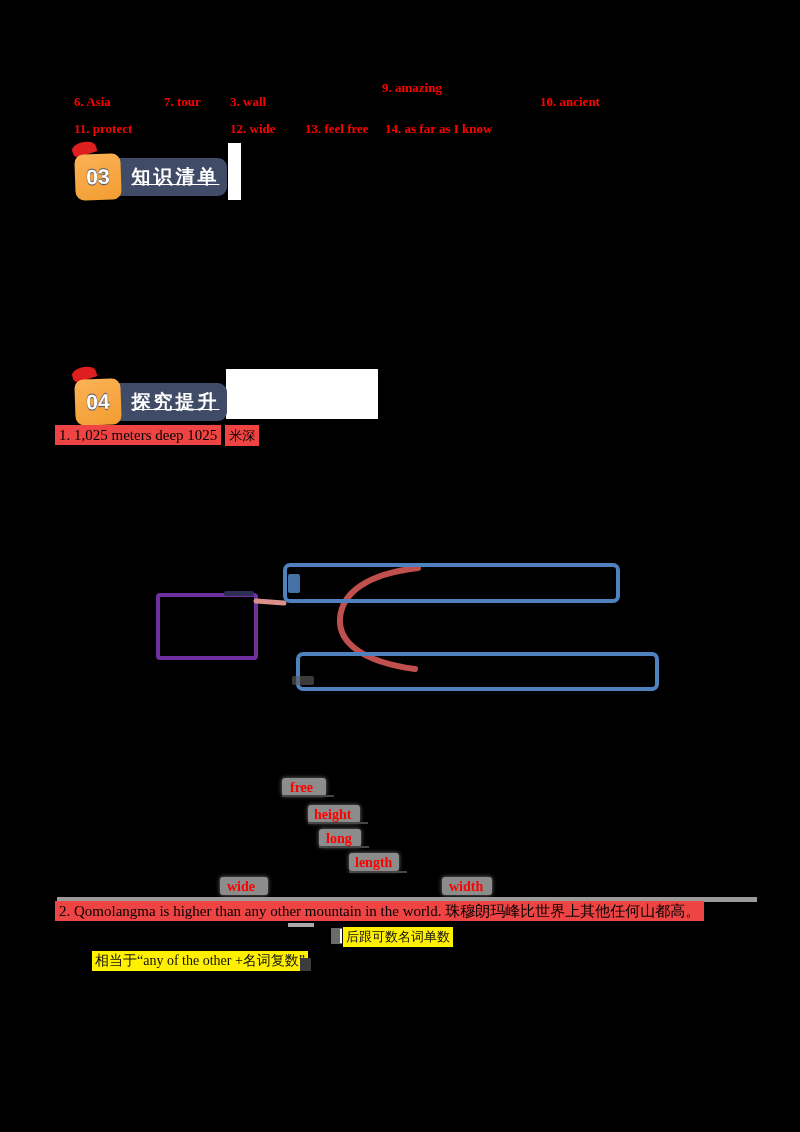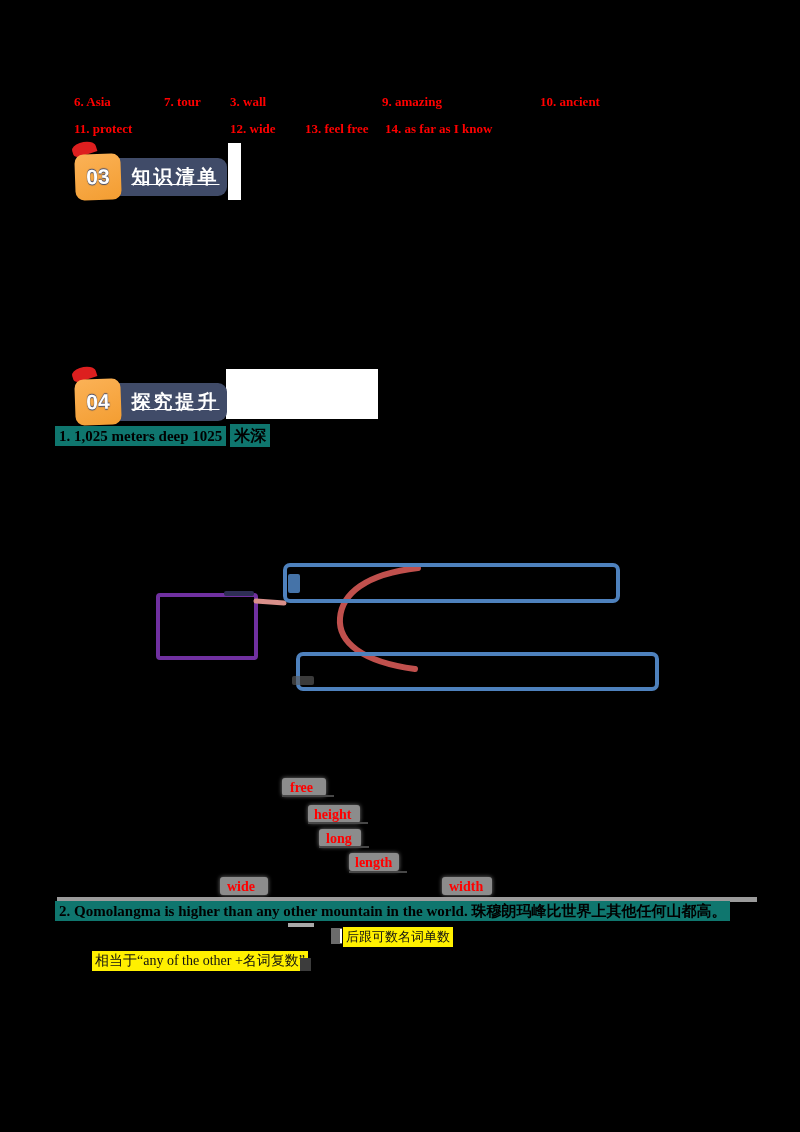--- a/index.html
+++ b/index.html
@@ -19,23 +19,23 @@
                font-family:"Liberation Sans","DejaVu Sans",sans-serif;padding-left:14px;text-decoration:underline;}
   .badge .tile{position:absolute;left:5px;top:13px;width:46px;height:46px;border-radius:9px;
                background:linear-gradient(160deg,#fbb257 0%,#f39d31 100%);
                display:flex;align-items:center;justify-content:center;transform:rotate(-2deg);}
   .badge .tile span{color:#fff;font-weight:bold;font-size:21px;
                font-family:"Liberation Sans","DejaVu Sans",sans-serif;
                text-shadow:0 1px 1px #404b68, 0 -1px 1px #40486a;}
   .white-frag{position:absolute;background:#ffffff;}
   
   .hl-line{position:absolute;white-space:nowrap;}
-  .hl-green{background:#0f766e;color:#000;font-weight:bold;font-size:15px;
+  .hl-green{background:#ef4444;color:#000;font-weight:normal;font-size:15px;
             padding:2px 4px;font-family:"Liberation Serif","DejaVu Serif",serif;}
-  .hl-green.big{font-size:16px;margin-left:4px;padding:3px 4px;}
+  .hl-green.big{font-size:13px;margin-left:4px;padding:3px 4px;}
   
   .hl-yellow{position:absolute;background:#fff000;color:#111;font-size:13px;
              padding:1px 3px;white-space:nowrap;font-family:"Liberation Serif","DejaVu Serif",serif;}
   
   .bluebox{position:absolute;border:4px solid #4e81bd;border-radius:7px;background:transparent;}
   .purplebox{position:absolute;border:4px solid #7030a0;border-radius:4px;background:transparent;}
   
   .wp-back{position:absolute;background:#8c8c8c;border-radius:3px;box-shadow:0 0 4px rgba(150,150,150,.8);}
   .wp{position:absolute;color:#ff0000;font-weight:bold;font-size:14px;white-space:nowrap;
       font-family:"Liberation Serif","DejaVu Serif",serif;}
@@ -43,21 +43,21 @@
   .gray-band{position:absolute;background:#9b9b9b;}
 </style>
 </head>
 <body>
 
 <div id="canvas">
 
   <span class="vocab" style="left:74px;top:94px">6. Asia</span>
   <span class="vocab" style="left:164px;top:94px">7. tour</span>
   <span class="vocab" style="left:230px;top:94px">3. wall</span>
-  <span class="vocab" style="left:382px;top:94px">9. amazing</span>
+  <span class="vocab" style="left:382px;top:80px">9. amazing</span>
   <span class="vocab" style="left:540px;top:94px">10. ancient</span>
 
   <span class="vocab" style="left:74px;top:121px">11. protect</span>
   <span class="vocab" style="left:230px;top:121px">12. wide</span>
   <span class="vocab" style="left:305px;top:121px">13. feel free</span>
   <span class="vocab" style="left:385px;top:121px">14. as far as I know</span>
 
   <div class="white-frag" style="left:228px;top:143px;width:13px;height:57px"></div>
 
   <div class="badge" style="left:70px;top:141px">

